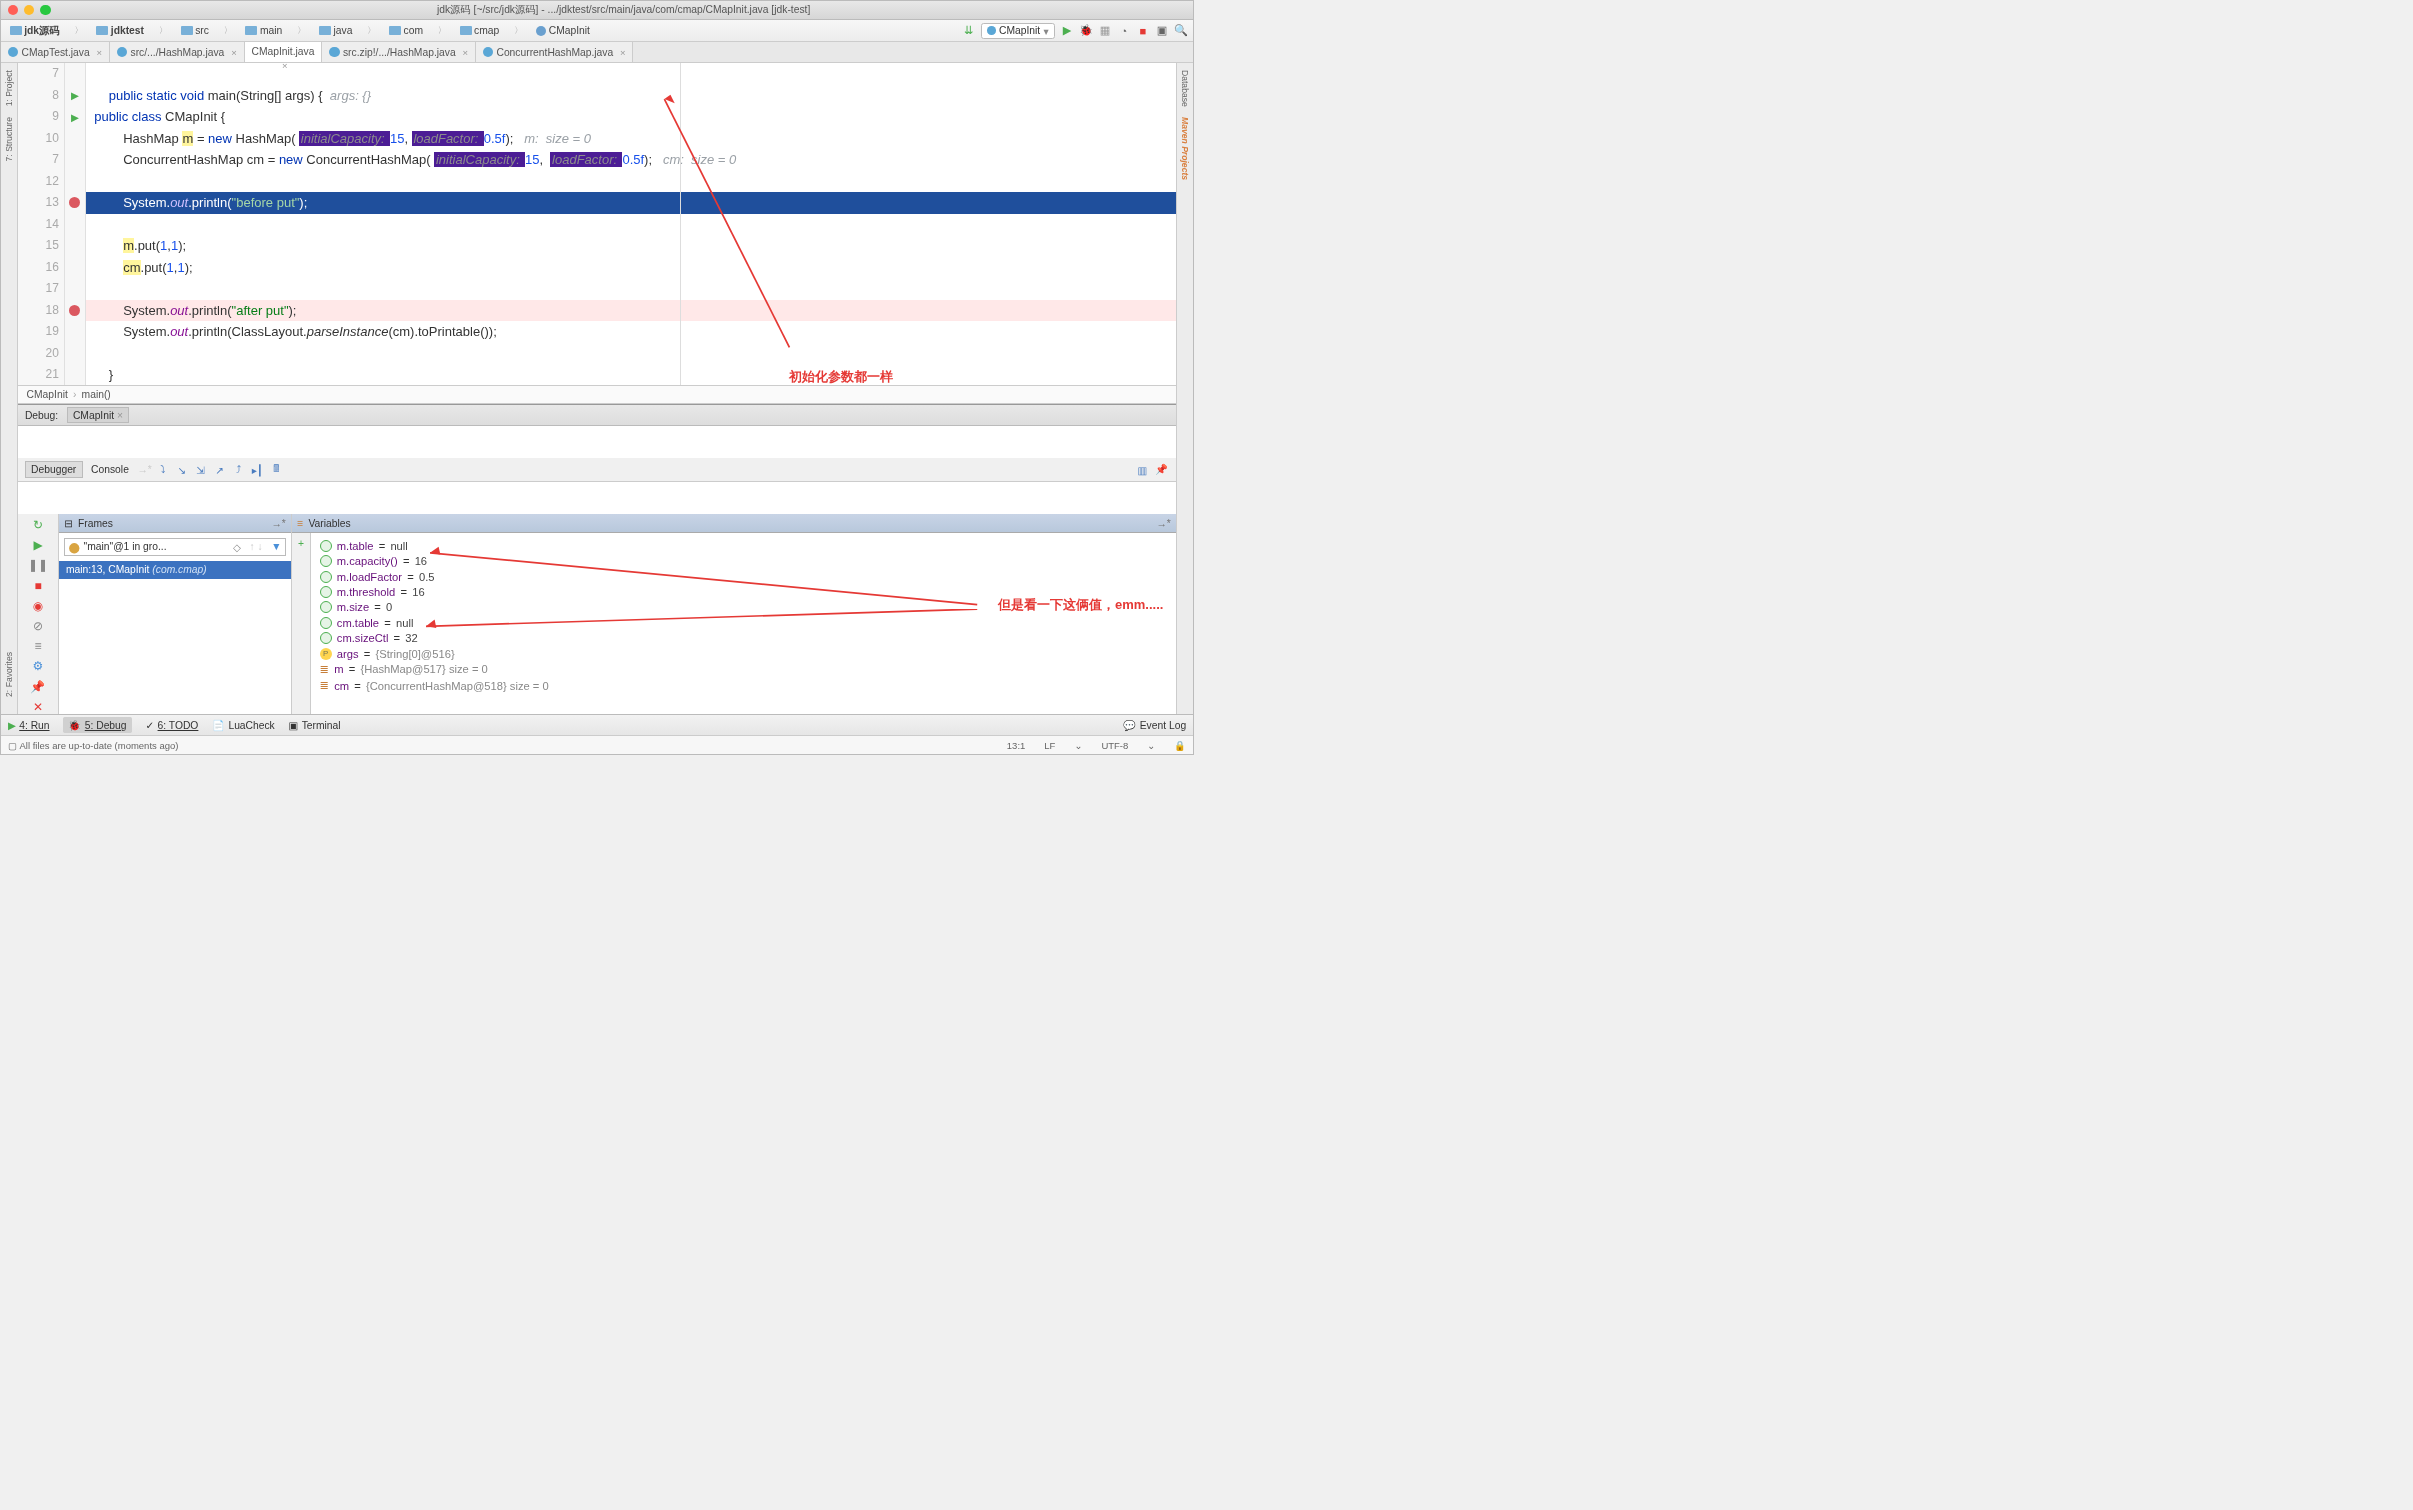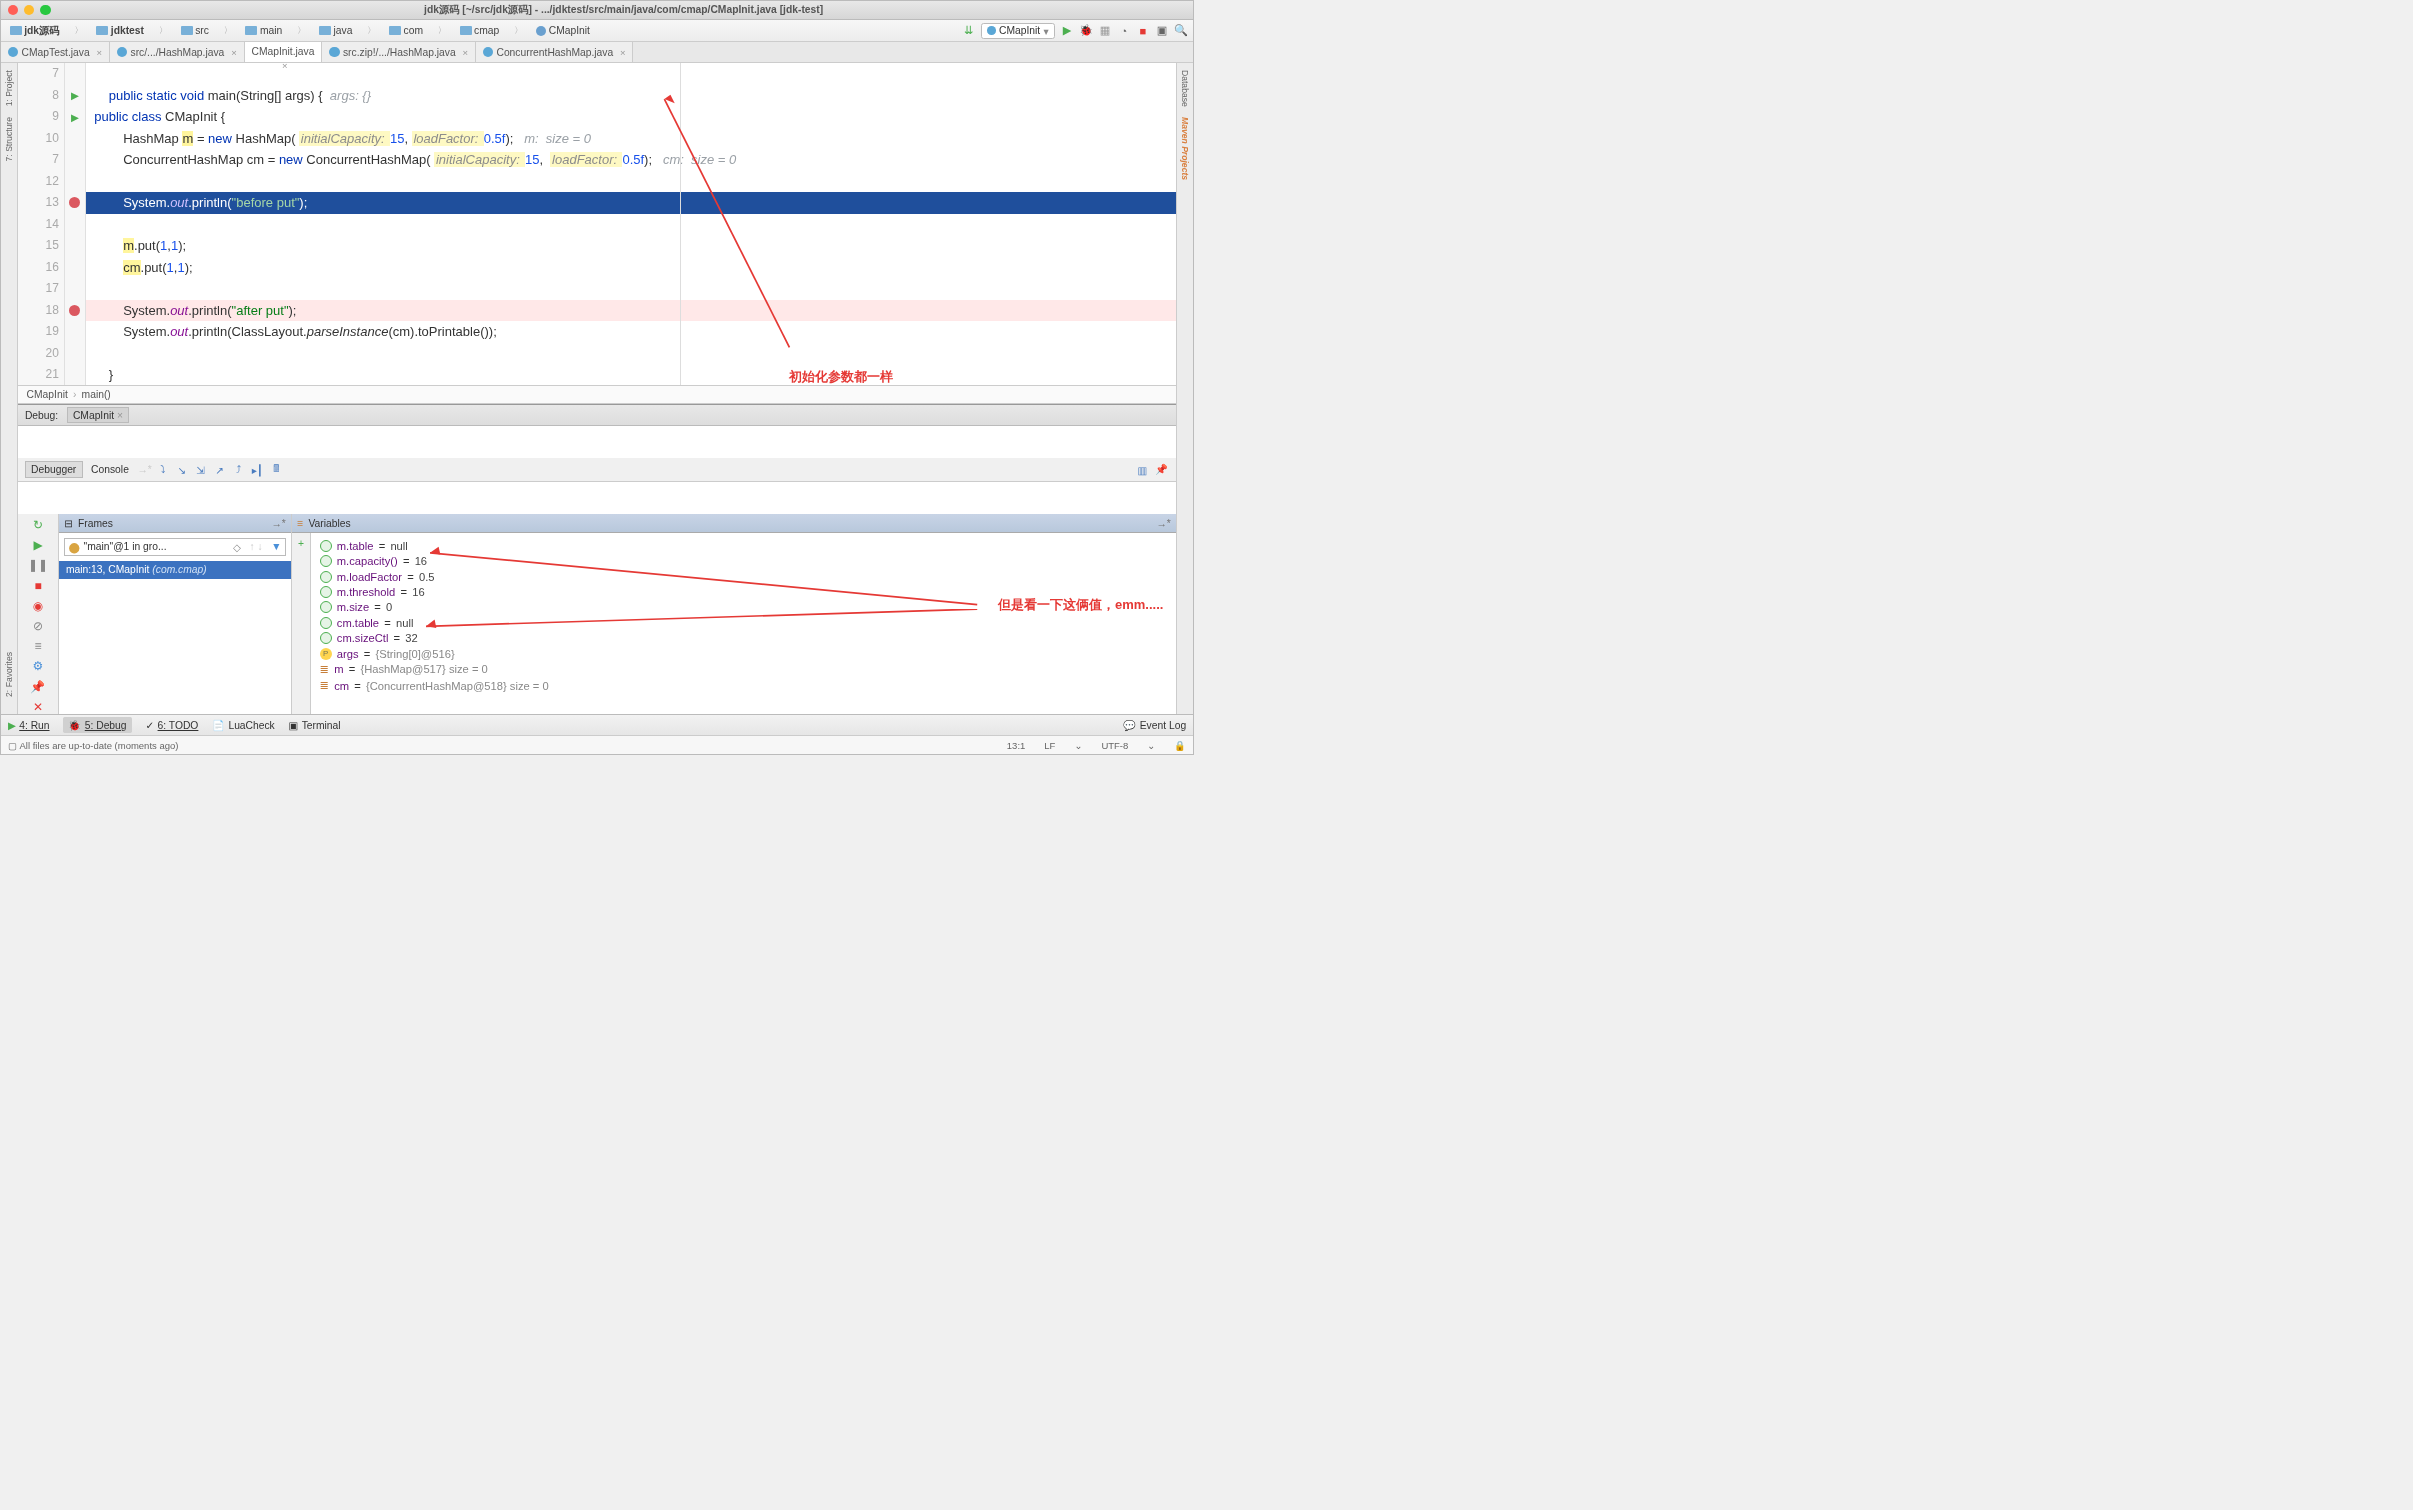--- a/index.html
+++ b/index.html
@@ -4,21 +4,21 @@
 <style>
 * { margin: 0; padding: 0; box-sizing: border-box; font-family: "Lucida Grande", "Segoe UI", Arial, sans-serif; }
 body { background: #f0f0f0; font-size: 10.3px; color: #333; overflow: hidden; user-select: none; }
 .window { width: 1194px; height: 755px; background: #fff; display: flex; flex-direction: column; border: 0.9px solid #bbb; }
 
 
 .titlebar { height: 19px; background: linear-gradient(#e8e8e8,#d6d6d6); display: flex; align-items: center; padding: 0 6.9px; border-bottom: 0.9px solid #bbb; }
 .traffic { display: flex; gap: 6px; margin-right: 10.3px; }
 .tl { width: 10.3px; height: 10.3px; border-radius: 50%; }
 .tl.red{background:#ff5f57}.tl.yel{background:#febc2e}.tl.grn{background:#28c840}
-.titletext { flex: 1; text-align: center; font-size: 10.3px; color: #555; font-weight: bold; }
+.titletext { flex: 1; text-align: center; font-size: 10.3px; color: #555; }
 
 
 .navbar { height: 22.4px; background: linear-gradient(#f7f7f7,#ececec); border-bottom: 0.9px solid #ccc; display: flex; align-items: center; padding: 0 5.2px; }
 .crumbs { display: flex; align-items: center; gap: 8px; flex: 1; }
 .crumb { display: flex; align-items: center; gap: 2.6px; padding: 0.9px 5.2px 0.9px 3.4px; font-size: 10.3px; color: #444; position: relative; }
 .crumb .fi { width: 12px; height: 8.6px; background: #78b0d8; border-radius: 0.9px; }
 .crumb.cls .fi { background: #6aa0cf; border-radius: 50%; width:10.3px; height:10.3px; }
 .crumb-sep { color: #999; font-size: 8.6px; padding: 0 1.7px; }
 .tbicons { display: flex; gap: 5.2px; align-items: center; }
 .tbico { width: 13.8px; height: 13.8px; display: flex; align-items: center; justify-content: center; font-size: 11.2px; color: #666; }
@@ -46,21 +46,21 @@
 .iconGutter { width: 20.7px; background: #f7f7f7; border-right: 0.9px solid #e0e0e0; }
 .igl { height: 21.5px; display: flex; align-items: center; justify-content: center; }
 .code { flex: 1; font-family: "Menlo","Consolas",monospace; font-size: 13px; line-height: 21.5px; position: relative; overflow: hidden; }
 .cline { height: 21.5px; padding-left: 8.6px; white-space: pre; }
 .cline.sel { background: #1f4f9c; color: #fff; }
 .cline.bpline { background: #ffe8e8; }
 .kw { color: #0033b3; }
 .fld { color: #871094; font-style: italic; }
 .str { color: #067d17; }
 .num { color: #1750eb; }
-.hint { color: #8c8c8c; background: #fef9c3; padding: 0 1.7px; font-style: italic; }
+.hint { color: #8c8c8c; background: #4c1d95; padding: 0 1.7px; font-style: italic; }
 .inline-hint { color: #9aa0a6; font-style: italic; }
 .hl { background: #fff59d; }
 .split-vert { position: absolute; top: 0; bottom: 0; left: 594px; width: 0.9px; background: #ddd; }
 
 .editor-crumb { height: 19px; border-top: 0.9px solid #ccc; border-bottom: 0.9px solid #ccc; display: flex; align-items: center; padding: 0 8.6px; gap: 5.2px; font-size: 10.3px; color: #555; background: #fafafa; }
 
 
 .debugpanel { height: 310px; display: flex; flex-direction: column; border-top: 0.9px solid #999; gap: 32px; }
 .dbgtitle { height: 20.7px; background: linear-gradient(#e8e8e8,#ddd); border-bottom: 0.9px solid #bbb; display: flex; align-items: center; padding: 0 6.9px; gap: 8.6px; font-size: 10.3px; }
 .dbgtitle .tab { padding: 1.7px 5.2px; border: 0.9px solid transparent; }

